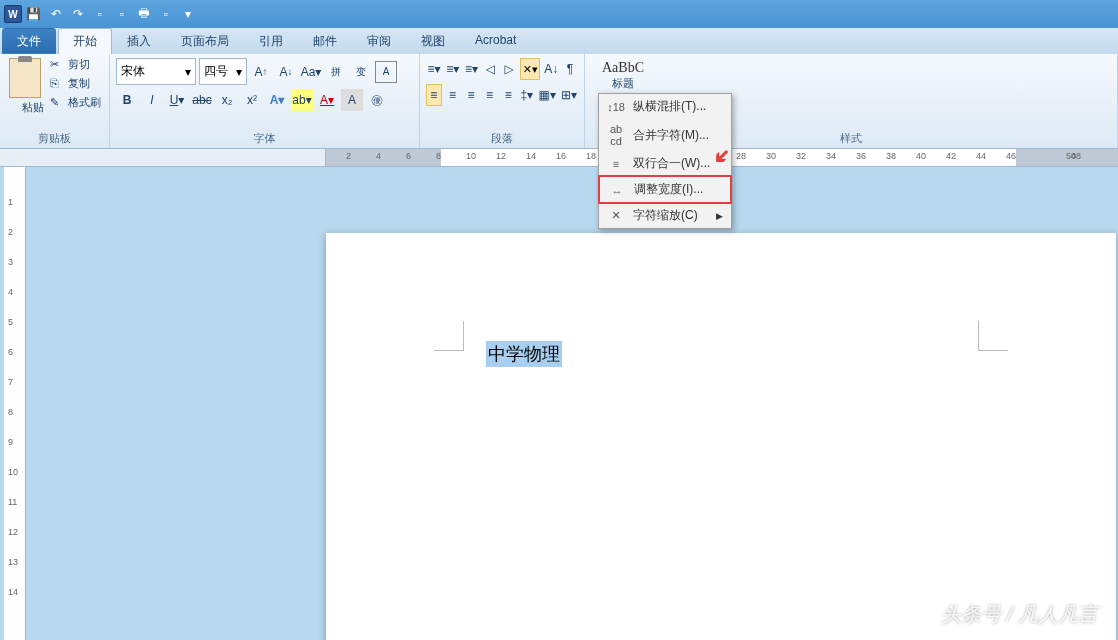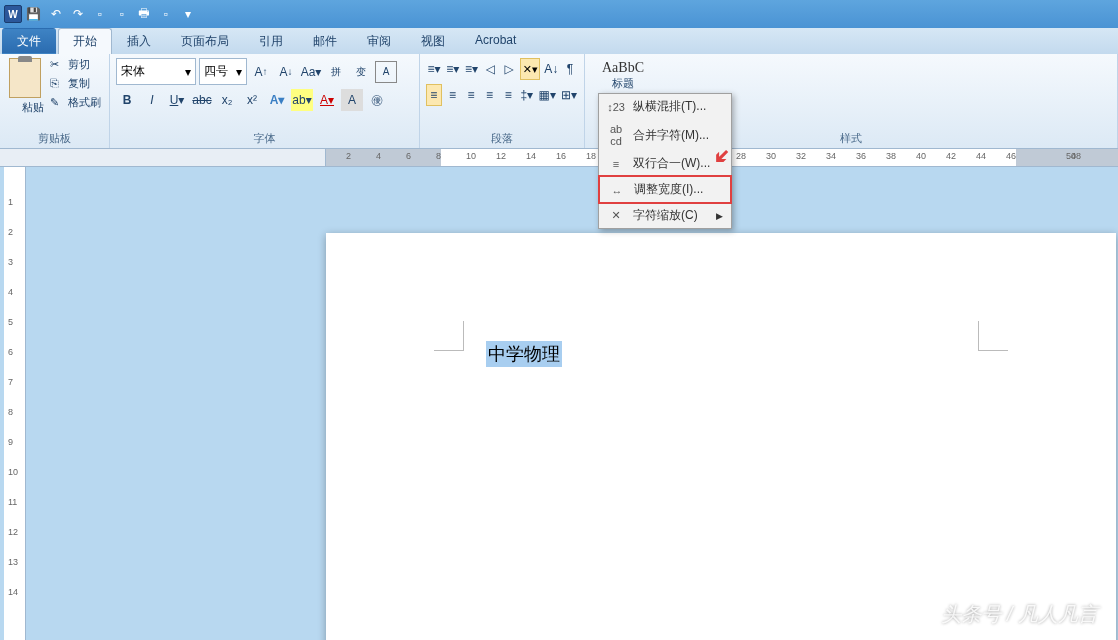--- a/index.html
+++ b/index.html
@@ -260,21 +260,21 @@
     <div class="page">
       <div class="margin-mark tl"></div>
       <div class="margin-mark tr"></div>
       <div class="selected-text">中学物理</div>
     </div>
   </div>
 </div>
 
 <div class="dropdown">
   <div class="item">
-      <span class="icn">↕23</span>
+      <span class="icn">↕18</span>
       <span>纵横混排(T)...</span>
     </div>
   <div class="item">
       <span class="icn">ab<br>cd</span>
       <span>合并字符(M)...</span>
     </div>
   <div class="item">
       <span class="icn">≡</span>
       <span>双行合一(W)...</span>
     </div>

